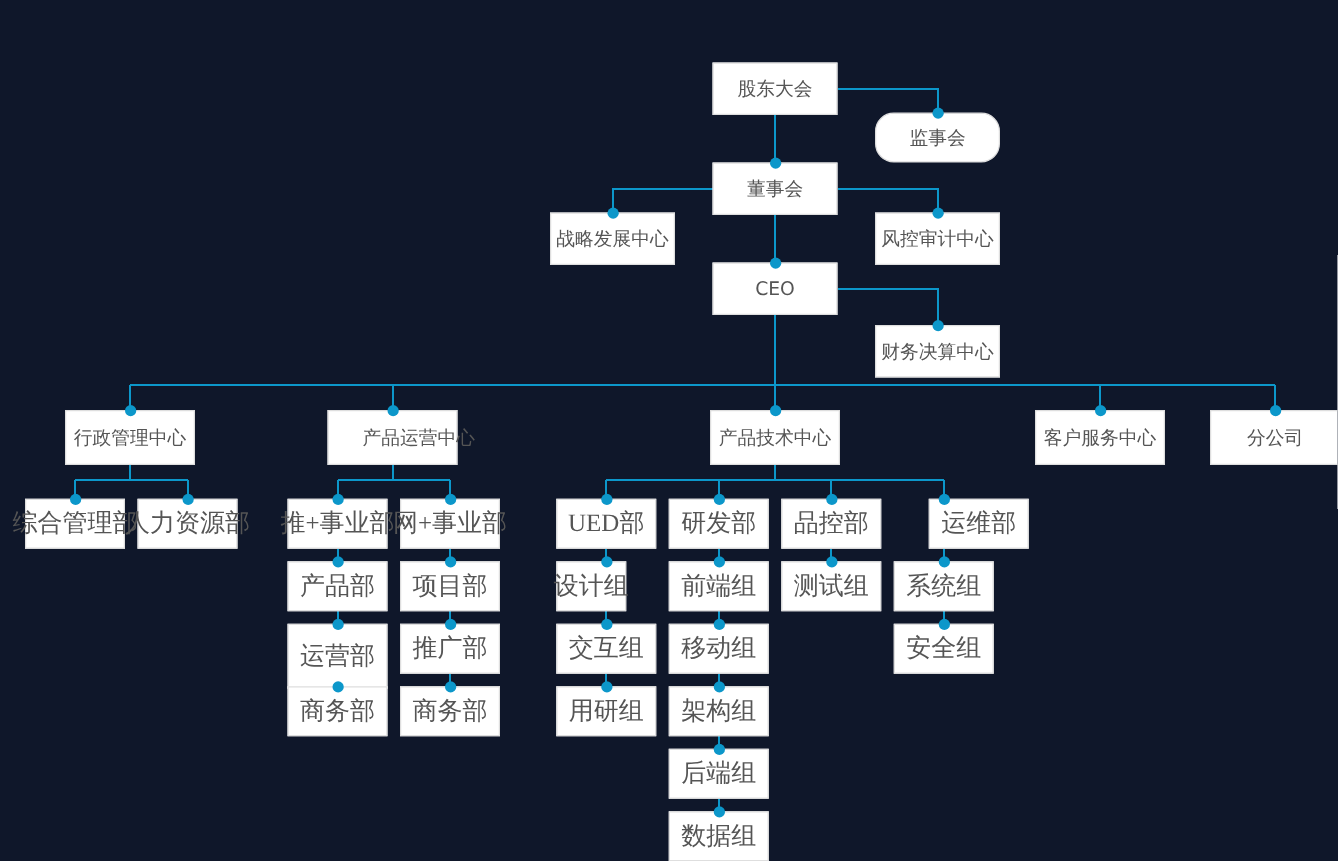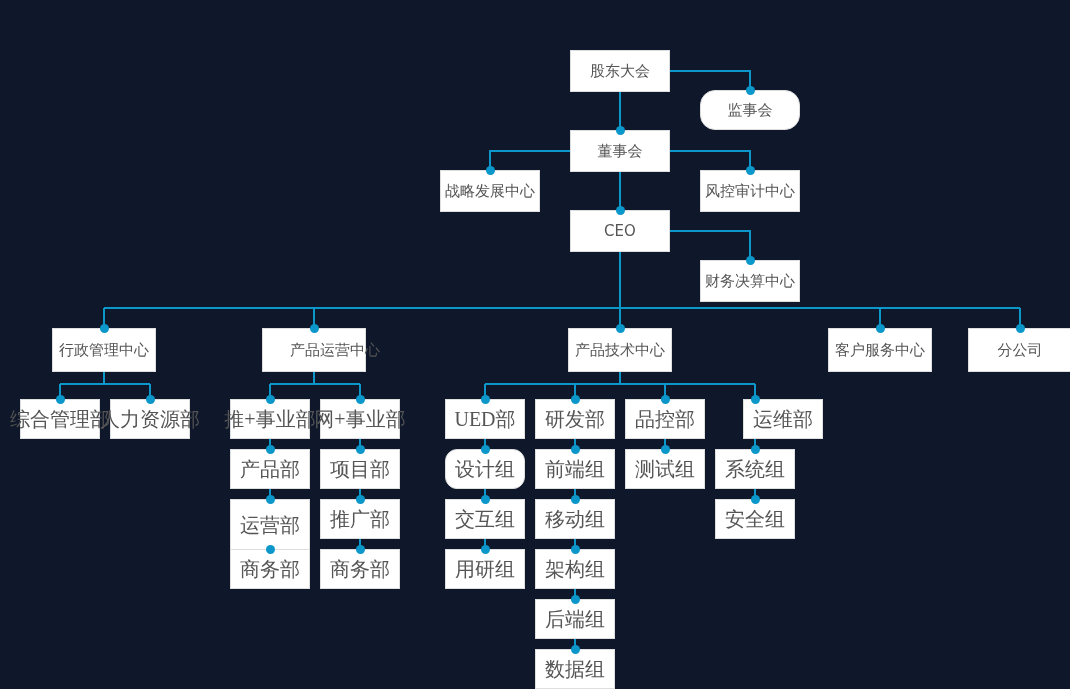--- a/index.html
+++ b/index.html
@@ -113,21 +113,21 @@
       <div class="node lvl-leaf" style="left: 110px; top: 399px; width: 80px; height: 40px; border-color: rgb(222, 222, 222); color: rgb(85, 85, 85);">人力资源部</div>
       <div class="node lvl-leaf" style="left: 230px; top: 399px; width: 80px; height: 40px; border-color: rgb(222, 222, 222); color: rgb(85, 85, 85);">推+事业部</div>
       <div class="node lvl-leaf" style="left: 230px; top: 449px; width: 80px; height: 40px; border-color: rgb(222, 222, 222); color: rgb(85, 85, 85);">产品部</div>
       <div class="node lvl-leaf" style="left: 230px; top: 499px; width: 80px; height: 52px; border-color: rgb(222, 222, 222); color: rgb(85, 85, 85);">运营部</div>
       <div class="node lvl-leaf" style="left: 230px; top: 549px; width: 80px; height: 40px; border-color: rgb(222, 222, 222); color: rgb(85, 85, 85);">商务部</div>
       <div class="node lvl-leaf" style="left: 320px; top: 399px; width: 80px; height: 40px; border-color: rgb(222, 222, 222); color: rgb(85, 85, 85);">网+事业部</div>
       <div class="node lvl-leaf" style="left: 320px; top: 449px; width: 80px; height: 40px; border-color: rgb(222, 222, 222); color: rgb(85, 85, 85);">项目部</div>
       <div class="node lvl-leaf" style="left: 320px; top: 499px; width: 80px; height: 40px; border-color: rgb(222, 222, 222); color: rgb(85, 85, 85);">推广部</div>
       <div class="node lvl-leaf" style="left: 320px; top: 549px; width: 80px; height: 40px; border-color: rgb(222, 222, 222); color: rgb(85, 85, 85);">商务部</div>
       <div class="node lvl-leaf" style="left: 445px; top: 399px; width: 80px; height: 40px; border-color: rgb(222, 222, 222); color: rgb(85, 85, 85);">UED部</div>
-      <div class="node lvl-leaf" style="left: 445px; top: 449px; width: 80px; height: 40px; border-color: rgb(222, 222, 222); color: rgb(85, 85, 85); border-radius: 12px;">设计组</div>
+      <div class="node lvl-leaf" style="left: 445px; top: 449px; width: 56px; height: 40px; border-color: rgb(222, 222, 222); color: rgb(85, 85, 85);">设计组</div>
       <div class="node lvl-leaf" style="left: 445px; top: 499px; width: 80px; height: 40px; border-color: rgb(222, 222, 222); color: rgb(85, 85, 85);">交互组</div>
       <div class="node lvl-leaf" style="left: 445px; top: 549px; width: 80px; height: 40px; border-color: rgb(222, 222, 222); color: rgb(85, 85, 85);">用研组</div>
       <div class="node lvl-leaf" style="left: 535px; top: 399px; width: 80px; height: 40px; border-color: rgb(222, 222, 222); color: rgb(85, 85, 85);">研发部</div>
       <div class="node lvl-leaf" style="left: 535px; top: 449px; width: 80px; height: 40px; border-color: rgb(222, 222, 222); color: rgb(85, 85, 85);">前端组</div>
       <div class="node lvl-leaf" style="left: 535px; top: 499px; width: 80px; height: 40px; border-color: rgb(222, 222, 222); color: rgb(85, 85, 85);">移动组</div>
       <div class="node lvl-leaf" style="left: 535px; top: 549px; width: 80px; height: 40px; border-color: rgb(222, 222, 222); color: rgb(85, 85, 85);">架构组</div>
       <div class="node lvl-leaf" style="left: 535px; top: 599px; width: 80px; height: 40px; border-color: rgb(222, 222, 222); color: rgb(85, 85, 85);">后端组</div>
       <div class="node lvl-leaf" style="left: 535px; top: 649px; width: 80px; height: 40px; border-color: rgb(222, 222, 222); color: rgb(85, 85, 85);">数据组</div>
       <div class="node lvl-leaf" style="left: 625px; top: 399px; width: 80px; height: 40px; border-color: rgb(222, 222, 222); color: rgb(85, 85, 85);">品控部</div>
       <div class="node lvl-leaf" style="left: 625px; top: 449px; width: 80px; height: 40px; border-color: rgb(222, 222, 222); color: rgb(85, 85, 85);">测试组</div>

